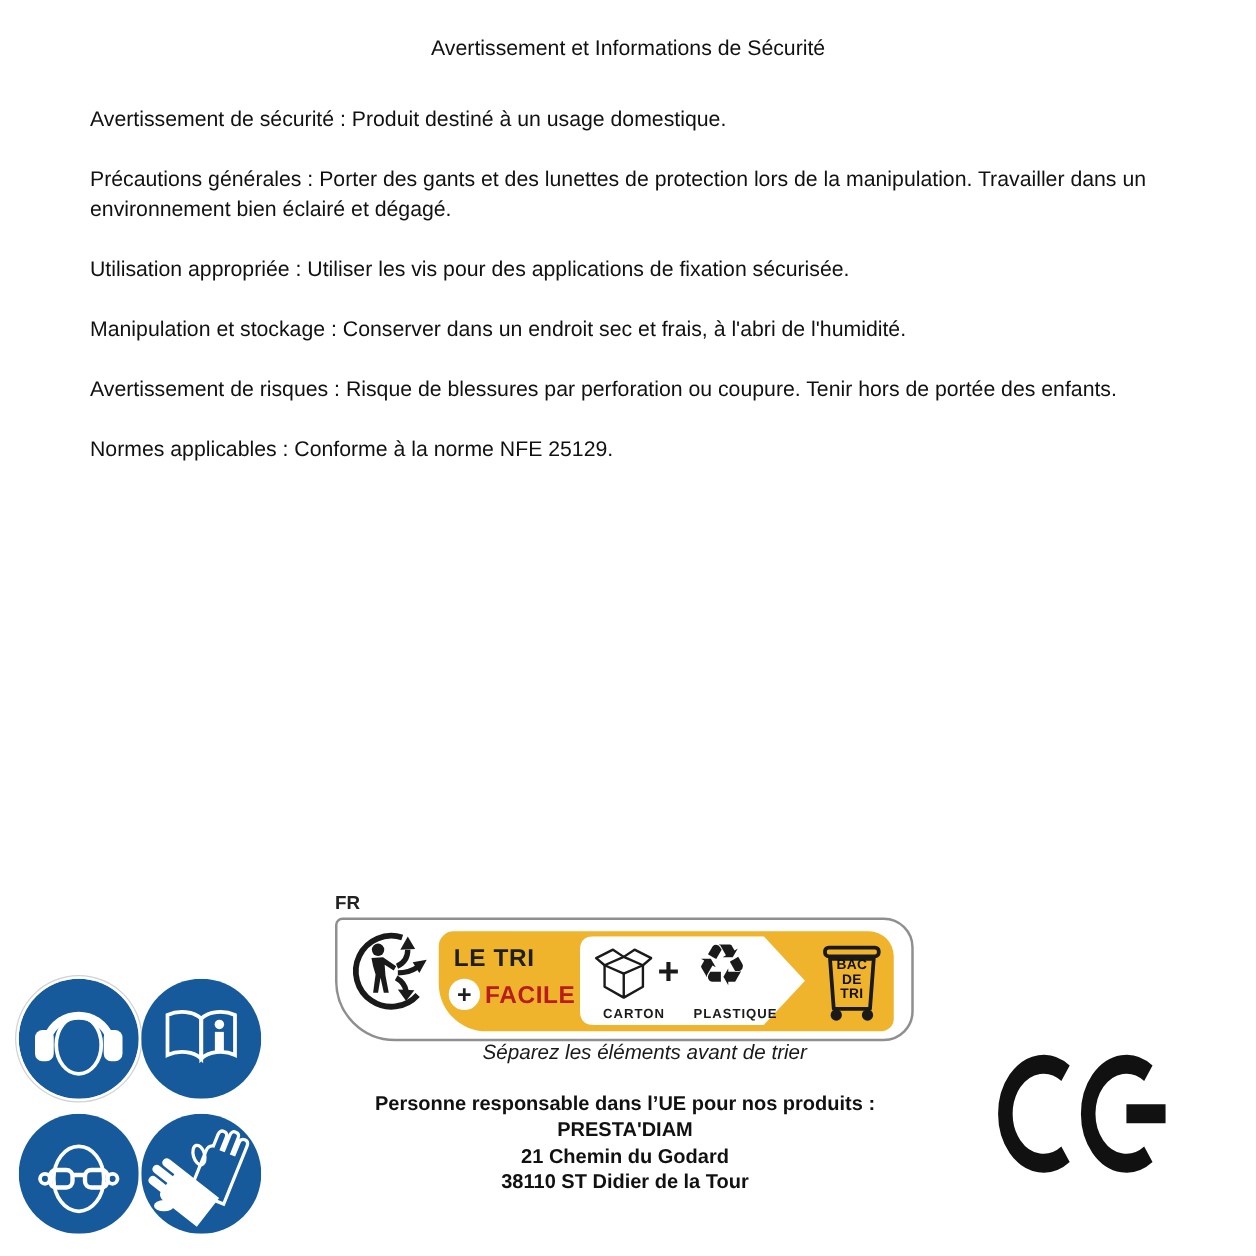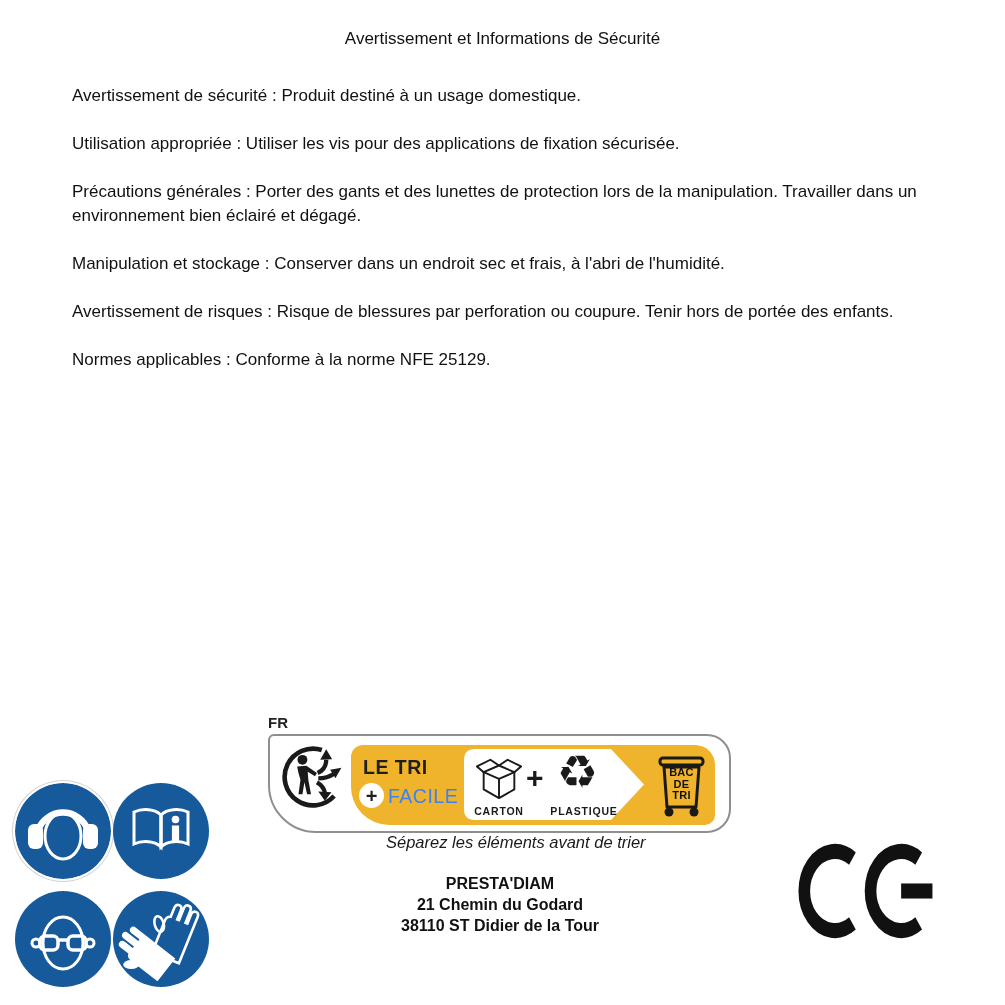--- a/index.html
+++ b/index.html
@@ -29,24 +29,24 @@
     background:#fff;border:2px solid #8f8f8f;border-radius:6px 24px 24px 48px;
   }
   .tri-box .abs{position:absolute;}
   .band{left:81px;top:9px;width:364px;height:80px;background:#F0B32C;border-radius:12px 20px 10px 38px;}
   .letri{left:93px;top:20px;font-size:19.5px;font-weight:bold;color:#1f1f1f;letter-spacing:.5px;}
   .plus-badge{
     left:89px;top:47px;width:25px;height:25px;border-radius:50%;background:#fff;
     display:flex;align-items:center;justify-content:center;
     font-size:20px;font-weight:bold;color:#1f1f1f;line-height:1;
   }
-  .facile{left:118px;top:49px;font-size:19.5px;font-weight:normal;color:#3b82f6;letter-spacing:.5px;}
+  .facile{left:118px;top:49px;font-size:19.5px;font-weight:bold;color:#b91c1c;letter-spacing:.5px;}
   .inset{left:194px;top:13px;}
   .mat-icon{left:206px;top:17px;}
-  .mat-label{font-size:10.5px;font-weight:bold;color:#1a1a1a;letter-spacing:.8px;text-align:center;}
+  .mat-label{font-size:10.5px;font-weight:bold;color:#1a1a1a;letter-spacing:.8px;text-align:right;}
   .carton-label{left:196px;top:69px;width:66px;}
   .plus-sep{left:256px;top:27px;font-size:30px;font-weight:bold;color:#1a1a1a;line-height:1;}
   .recycle{left:287px;top:11px;font-size:46px;line-height:50px;color:#1a1a1a;
            font-family:"DejaVu Sans",sans-serif;}
   .plastique-label{left:276px;top:69px;width:76px;}
   .bin{left:383px;top:18px;}
   .bin-text{left:385px;top:31px;width:53px;text-align:center;
             font-size:11px;line-height:11.5px;font-weight:bold;color:#111;letter-spacing:.3px;}
   .tagline{left:116px;top:97px;width:314px;text-align:left;
            font-style:italic;font-size:16.5px;color:#1a1a1a;}
@@ -59,22 +59,22 @@
 </style>
 </head>
 <body>
 
 <div class="page">
 
   <h1 class="title">Avertissement et Informations de Sécurité</h1>
 
   <div class="doc">
     <p>Avertissement de sécurité : Produit destiné à un usage domestique.</p>
+    <p>Précautions générales : Porter des gants et des lunettes de protection lors de la manipulation. Travailler dans un environnement bien éclairé et dégagé.</p>
     <p>Utilisation appropriée : Utiliser les vis pour des applications de fixation sécurisée.</p>
-    <p>Précautions générales : Porter des gants et des lunettes de protection lors de la manipulation. Travailler dans un environnement bien éclairé et dégagé.</p>
     <p>Manipulation et stockage : Conserver dans un endroit sec et frais, à l'abri de l'humidité.</p>
     <p>Avertissement de risques : Risque de blessures par perforation ou coupure. Tenir hors de portée des enfants.</p>
     <p>Normes applicables : Conforme à la norme NFE 25129.</p>
   </div>
 
   <div class="icons-grid">
 
     <div class="tile ringed">
       <svg width="96" height="96" viewBox="0 0 96 96">
         <circle cx="48" cy="48" r="48" fill="#165A9C"></circle>
@@ -176,20 +176,21 @@
     <div class="abs bin-text">
       <div>BAC</div>
       <div>DE</div>
       <div>TRI</div>
     </div>
 
     <div class="abs tagline">Séparez les éléments avant de trier</div>
   </div>
 
   <div class="company">
+    <div>Personne responsable dans l’UE pour nos produits :</div>
     <div>PRESTA'DIAM</div>
     <div>21 Chemin du Godard</div>
     <div>38110 ST Didier de la Tour</div>
   </div>
 
   <svg class="ce" width="142" height="98" viewBox="0 0 195 104" preserveAspectRatio="none">
     <path d="M76.1,17.6 A42,42 0 1 0 76.1,86.4" fill="none" stroke="#111" stroke-width="16"></path>
     <path d="M167.1,17.6 A42,42 0 1 0 167.1,86.4" fill="none" stroke="#111" stroke-width="16"></path>
     <path d="M143,52 H186" fill="none" stroke="#111" stroke-width="16"></path>
   </svg>

